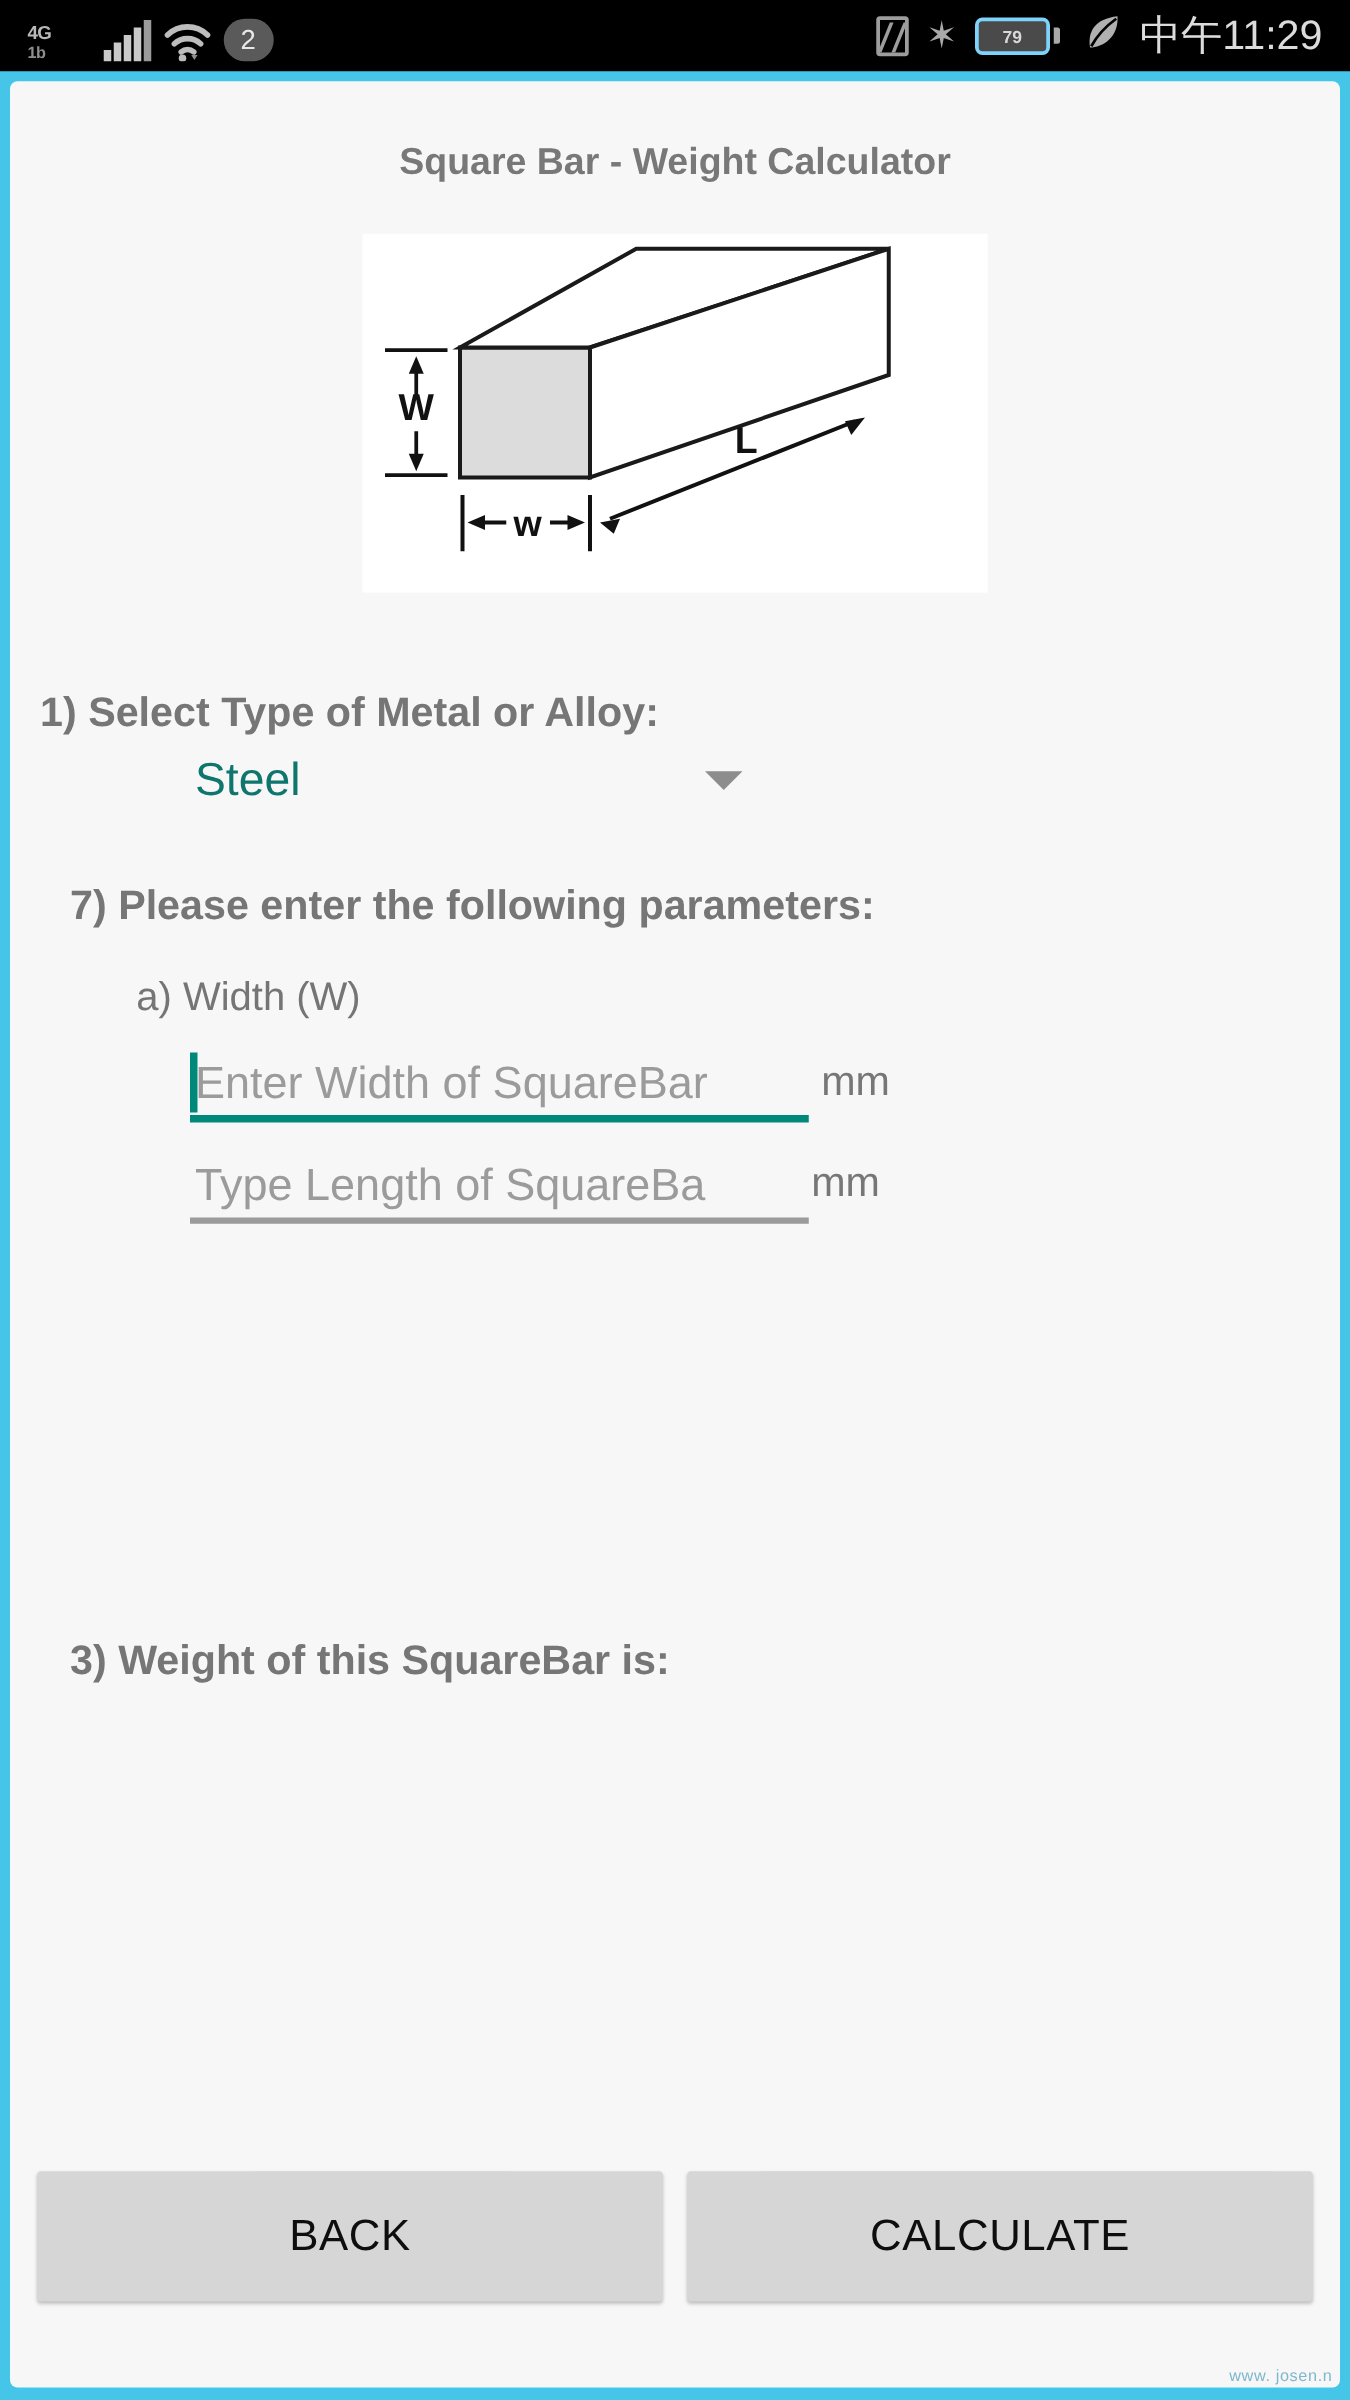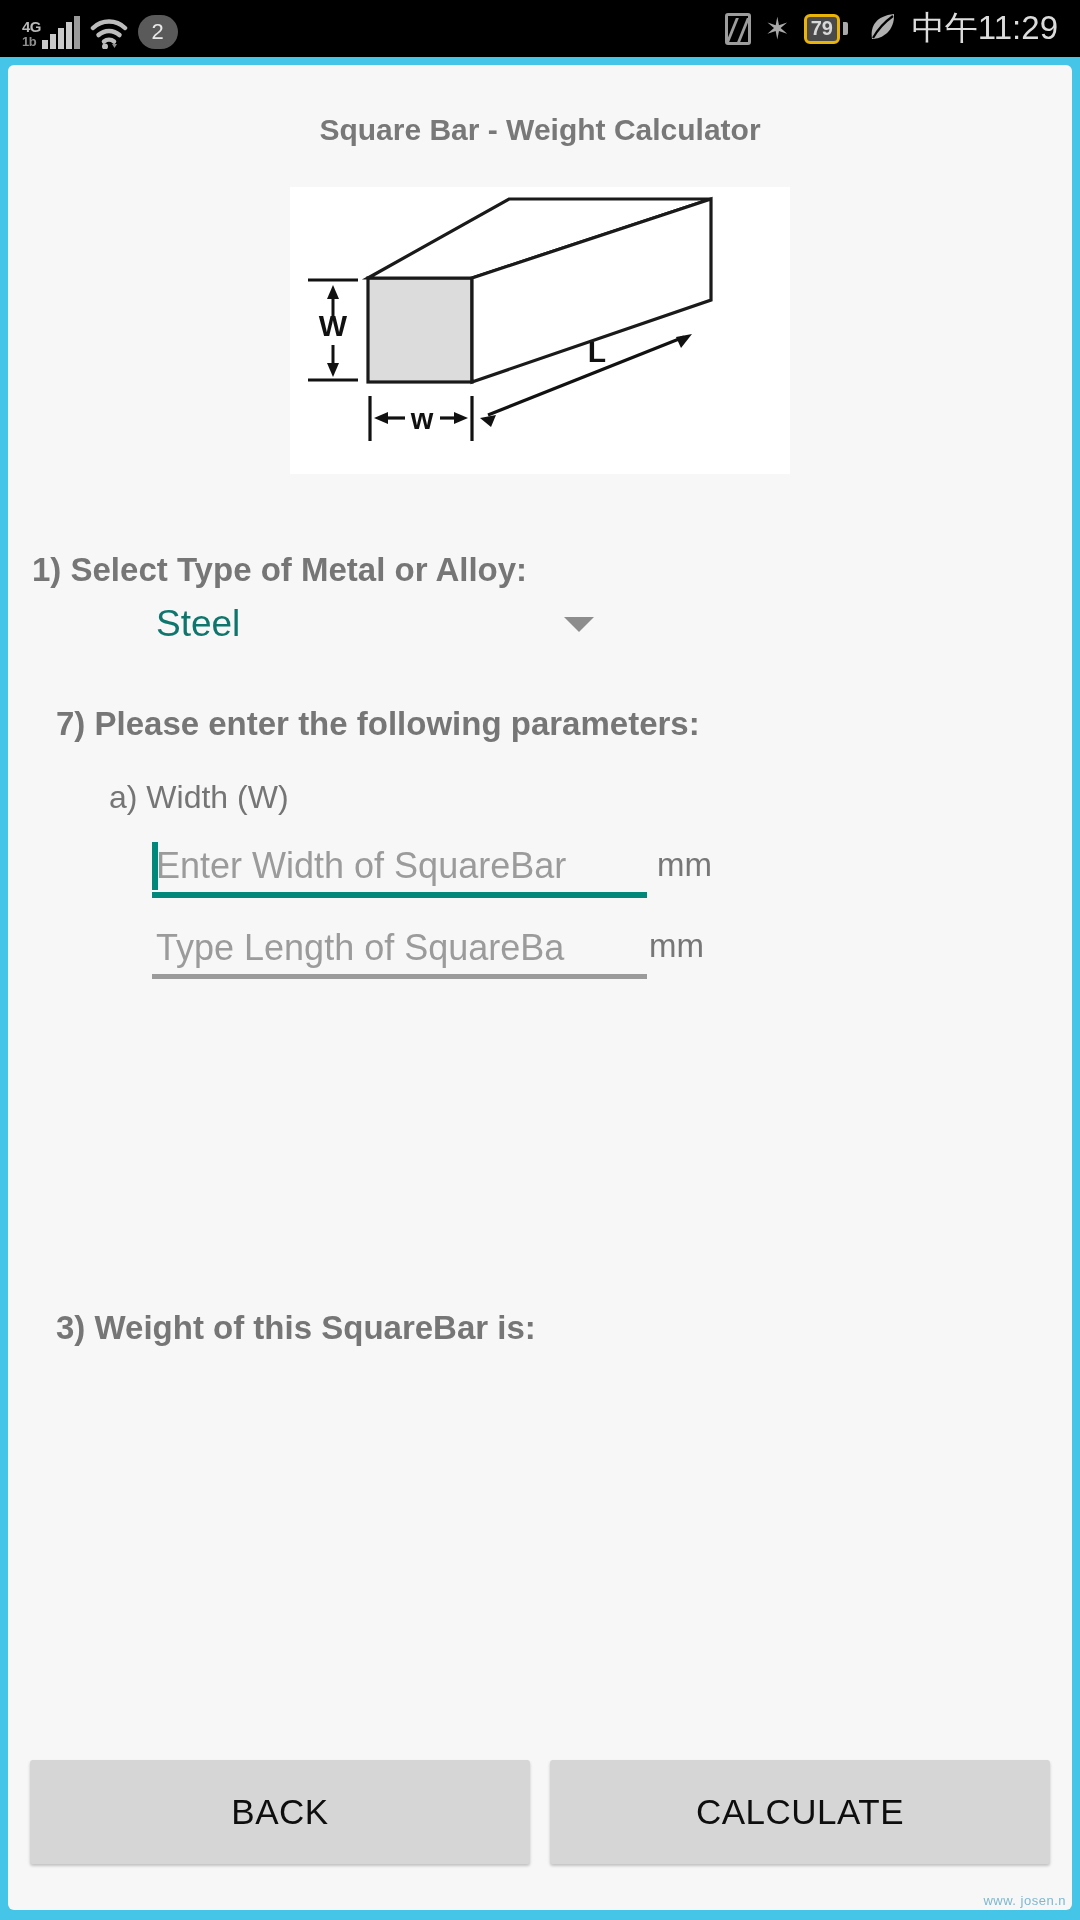--- a/index.html
+++ b/index.html
@@ -15,21 +15,21 @@
     position: absolute; left: 0; top: 0;
     width: 1080px; height: 57px;
     background: #000;
     display: flex; align-items: center;
     padding: 0 22px;
   }
   .sb-left { display: flex; align-items: flex-end; gap: 10px; }
   .sb-right { margin-left: auto; display: flex; align-items: center; gap: 14px; }
 
   
-  .sig-wrap { display: flex; align-items: flex-end; height: 40px; }
+  .sig-wrap { display: flex; align-items: flex-end; height: 40px; gap: 41px; }
   .sig-txt {
     display: flex; flex-direction: column; justify-content: flex-end;
     font-size: 15px; line-height: 15px; color: #b9b9b9;
     font-weight: bold; margin-right: 1px; letter-spacing: -0.5px;
   }
   .sig-txt .lower { font-size: 13px; color: #8e8e8e; }
   .bars { display: flex; align-items: flex-end; gap: 2.5px; height: 30px; }
   .bars i { display: block; width: 5.5px; background: #c9c9c9; }
   .bars i:nth-child(1) { height: 9px;  background:#c9c9c9; }
   .bars i:nth-child(2) { height: 15px; }
@@ -57,23 +57,23 @@
   .nfc::after {
     content: ""; position: absolute; left: 3px; top: 2px;
     width: 3px; height: 24px; background: #9d9d9d;
     transform: skewX(-22deg); box-shadow: 11px 0 0 #9d9d9d;
   }
   .bt { font-size: 30px; color: #a9a9a9; line-height: 30px; }
 
   
   .batt-wrap { display: flex; align-items: center; }
   .batt {
-    width: 36px; height: 30px; border: 3px solid #eab308;
+    width: 60px; height: 30px; border: 3px solid #7dd3fc;
     border-radius: 6px; display: flex; align-items: center;
-    justify-content: center; color: #d8d8d8; font-size: 20px;
+    justify-content: center; color: #d8d8d8; font-size: 14px;
     font-weight: bold; background: #4a4a4a;
   }
   .batt-tip {
     width: 5px; height: 13px; background: #a9a9a9;
     margin-left: 3px; border-radius: 0 2px 2px 0;
   }
   .leaf { margin-left: 6px; }
   .clock { color: #dcdcdc; font-size: 33px; letter-spacing: 0px; }
 
   
@@ -159,21 +159,21 @@
   }
   .unit {
     font-size: 33px; color: #777777;
     margin-left: 10px; padding-bottom: 14px;
   }
   .field-row.length-row .unit { margin-left: 2px; }
 
   #q3 { position: absolute; left: 0; top: 1244px; }
 
   #button-bar {
-    position: absolute; left: 0; right: 0; bottom: 46px;
+    position: absolute; left: 0; right: 0; bottom: 69px;
     display: flex; gap: 20px;
     padding: 0 22px;
   }
   .btn {
     flex: 1; height: 104px;
     background: #d6d6d6;
     border: none; border-radius: 3px;
     box-shadow: 0 2px 3px rgba(0,0,0,0.22);
     font-family: "Liberation Sans", sans-serif;
     font-size: 35px; color: #0e0e0e;

